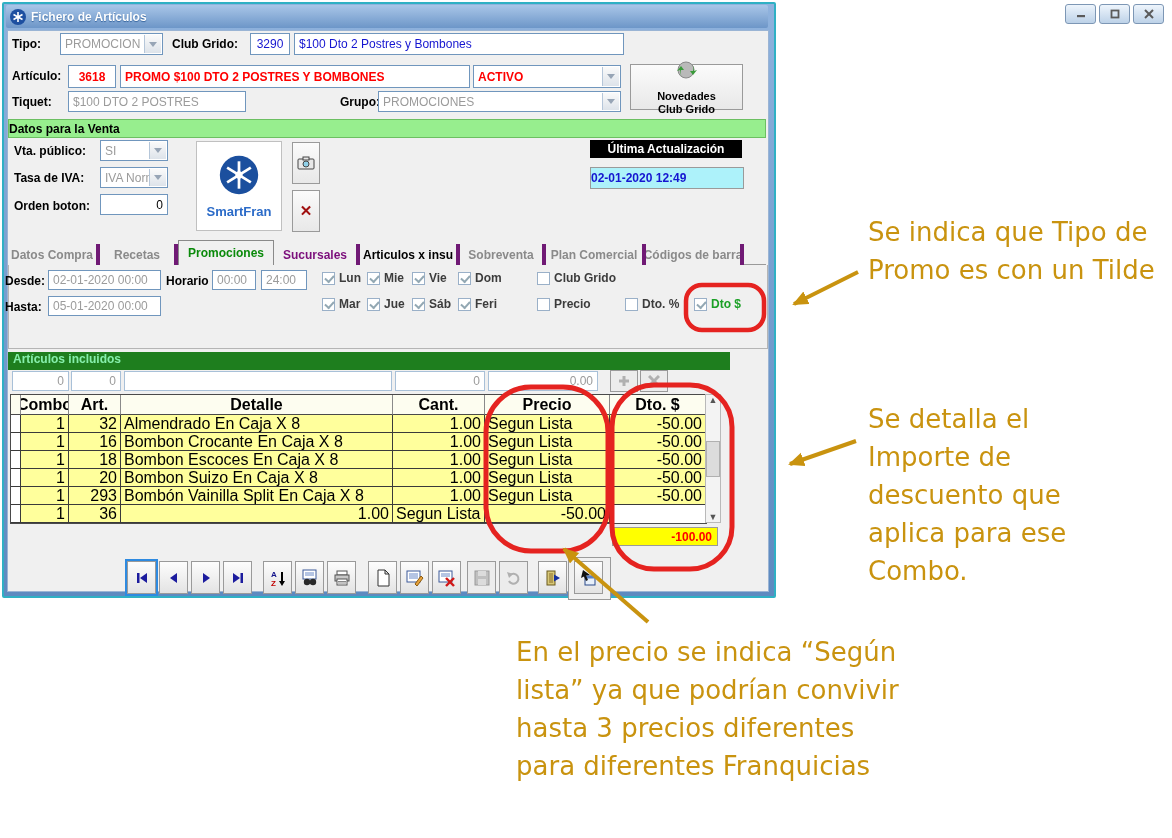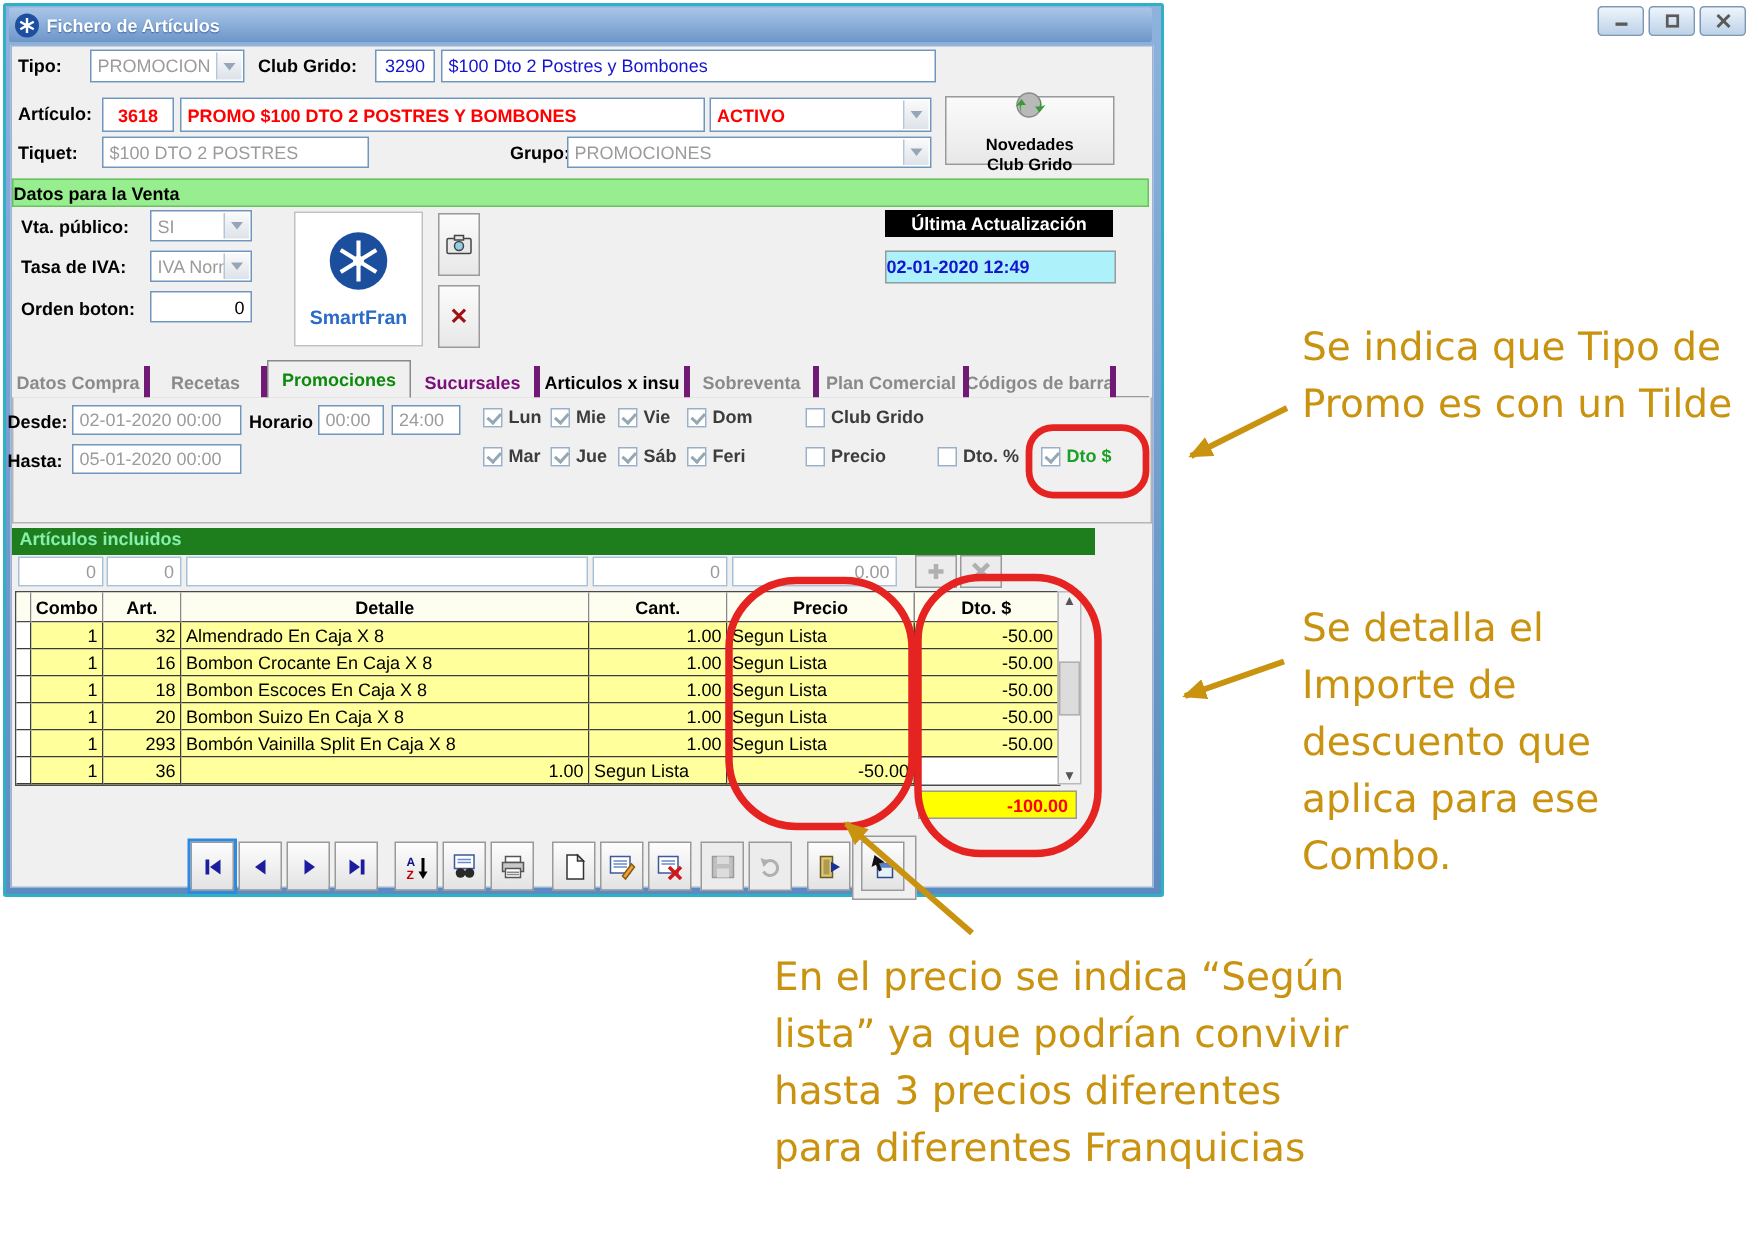--- a/index.html
+++ b/index.html
@@ -54,21 +54,21 @@
        color:#8a8a8a;border-right:4px solid #701a75;box-sizing:border-box;background:#f0f0f0;
        white-space:nowrap;overflow:hidden}
   .tab.active{border:1px solid #8a8a8a;border-bottom:none;color:#0b8a0b;background:#f0f0f0;z-index:3}
   .tab.purple{color:#7b0e7b}
   .tab.black{color:#000}
   .tabpanel{border:1px solid #b5b5b5;border-top:none;background:#f0f0f0}
 
   
   .grid{left:10px;top:394px;width:695px;border:1px solid #4a4a4a;box-sizing:content-box;background:#fff}
   .grow{display:grid;grid-template-columns:10px 48px 52px 272px 92px 125px 96px}
-  .gc{font-size:12px;display:flex;align-items:center;padding:0 3px;box-sizing:border-box;
+  .gc{font-size:16px;display:flex;align-items:center;padding:0 3px;box-sizing:border-box;
       border-right:1px solid #3a3a3a;border-bottom:1px solid #3a3a3a;height:18px;
       white-space:nowrap;overflow:hidden}
   .ghead .gc{background:#fdfdf0;font-weight:bold;justify-content:center;height:20px;
       border-right:1px solid #8a8a8a;border-bottom:1px solid #4a4a4a}
   .gy{background:#ffff9c}
   .gind{background:#fff;padding:0}
   .gr{justify-content:flex-end}
   .vscroll{left:705px;top:394px;width:16px;height:129px;background:#f3f3f3;border:1px solid #b9b9b9;
       box-sizing:border-box;display:flex;flex-direction:column;justify-content:space-between;align-items:center}
   .sarr{font-size:9px;color:#555;line-height:10px}

